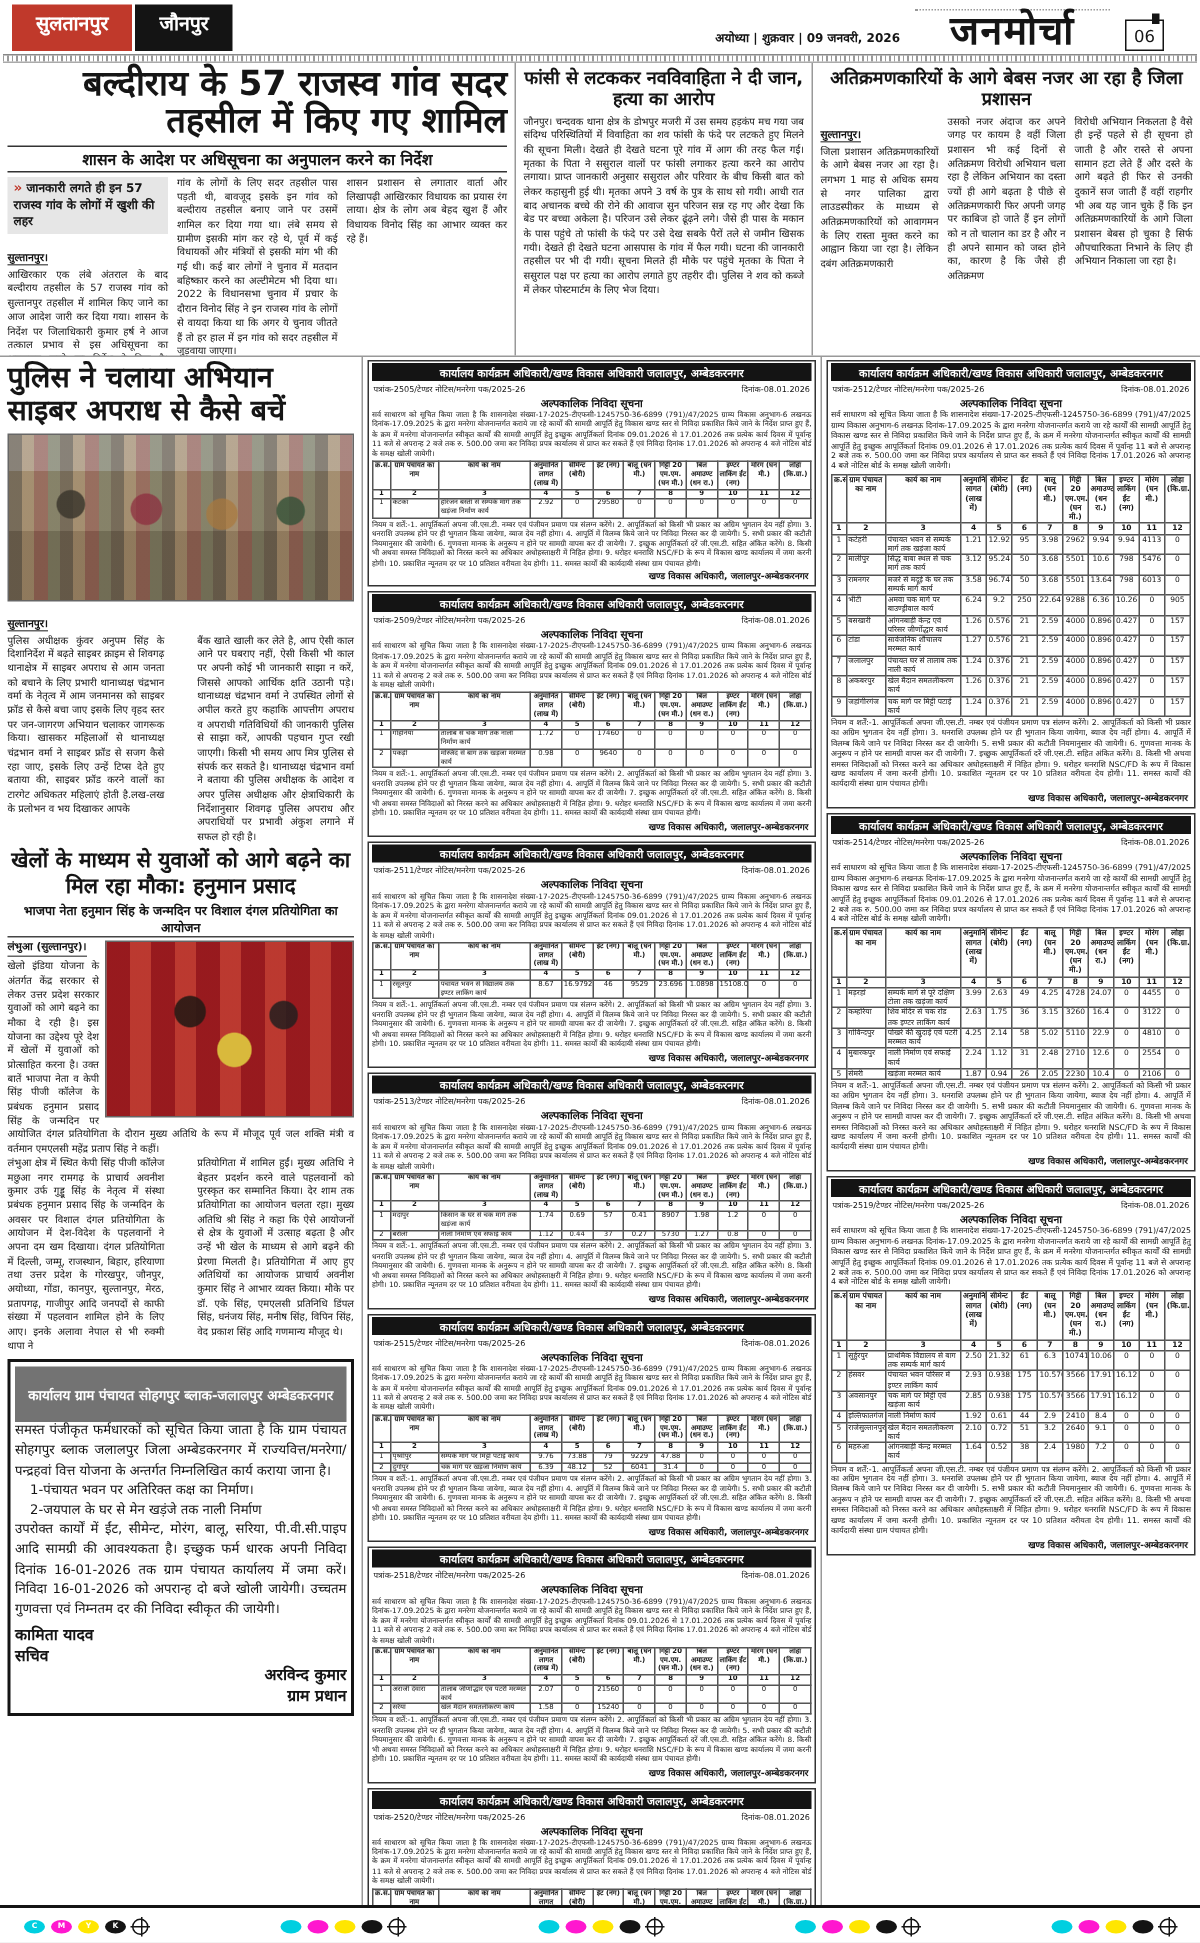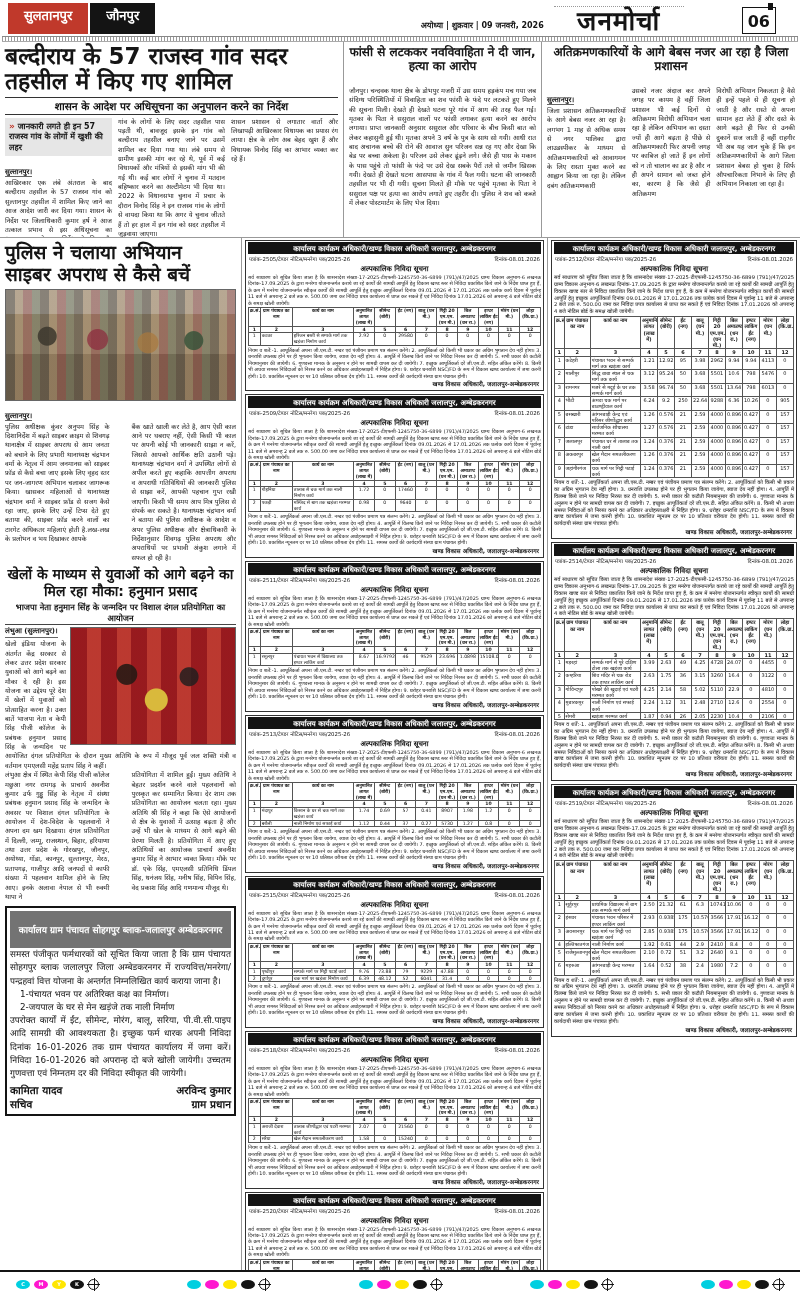--- a/index.html
+++ b/index.html
@@ -10,40 +10,40 @@
   
   .masthead-row{display:flex;height:34px;padding:3px 24px 0 8px;}
   .region-tab{font-weight:bold;color:#fff;font-size:13px;padding:3px 16px;}
   .tab-sultanpur{background:#c0392b;}
   .tab-jaunpur{background:#141414;margin-left:2px;}
   .mast-right{margin-left:auto;display:flex;align-items:flex-end;gap:10px;}
   .issue-line{font-size:8px;font-weight:bold;padding-bottom:4px;}
   .mast-block{display:flex;flex-direction:column;align-items:center;}
   .mast-tagline{width:130px;height:4px;border-bottom:1px dotted #999;margin-bottom:1px;}
   .masthead{font-size:26px;font-weight:800;letter-spacing:1px;line-height:1;}
-  .page-no{border:1.5px solid #141414;font-size:16px;font-weight:700;padding:4px 5px 2px 5px;position:relative;margin-left:48px;}
+  .page-no{border:1.5px solid #141414;font-size:11px;font-weight:400;padding:4px 5px 2px 5px;position:relative;}
   .page-no::before{content:"";position:absolute;top:-5px;right:2px;width:5px;height:7px;background:#141414;}
   .hatch{height:6px;margin:2px 2px 0 2px;border-top:1px solid #888;border-bottom:1px solid #aaa;
          background:repeating-linear-gradient(90deg,#9a9a9a 0 1px,#fff 1px 3px);}
 
   
   .band-top{display:flex;height:196px;border-bottom:1px solid #999;}
   .story-a{width:344px;padding:2px 5px;border-right:1px solid #999;overflow:hidden;}
   .story-b{width:198px;padding:2px 5px;border-right:1px solid #999;overflow:hidden;}
   .story-c{flex:1;padding:2px 5px;overflow:hidden;}
-  .headline-xl{font-size:23px;line-height:1.1;font-weight:800;text-align:left;}
+  .headline-xl{font-size:23px;line-height:1.1;font-weight:800;text-align:right;}
   .subhead{font-size:10.5px;font-weight:700;text-align:center;border-top:1px solid #333;border-bottom:1px solid #333;
            padding:1px 0;margin:2px 0 3px 0;}
   .cols3{display:flex;gap:6px;}
   .cols3>div{flex:1;min-width:0;}
   .body-txt{font-size:6.6px;line-height:1.42;text-align:justify;}
   .kicker{background:#e6e6e6;padding:3px 4px;font-size:8px;line-height:1.3;font-weight:700;margin-bottom:3px;}
   .kicker .mark{color:#c0392b;font-size:9px;}
   .dateline{font-size:7px;font-weight:700;border-bottom:1px solid #666;display:inline-block;margin-bottom:2px;}
-  .headline-md{font-size:12px;font-weight:800;text-align:center;margin:1px 0 13px 0;line-height:1.2;}
+  .headline-md{font-size:12px;font-weight:800;text-align:center;margin:1px 0 3px 0;line-height:1.2;}
 
   
   .band-main{display:flex;height:1032px;}
   .col-left{width:242px;border-right:1px solid #999;padding:3px 5px;overflow:hidden;}
   .col-mid{width:306px;border-right:1px solid #999;padding:2px 3px;overflow:hidden;}
   .col-right{flex:1;padding:2px 3px;overflow:hidden;}
 
   .headline-lg{font-size:19px;font-weight:800;line-height:1.15;margin:1px 0 3px 0;}
   .photo{width:100%;height:112px;border:1px solid #666;margin-bottom:2px;}
   .photo-police{background:
@@ -66,21 +66,21 @@
   .subhead-sm{font-size:8.3px;font-weight:700;text-align:center;border-bottom:1px solid #444;padding-bottom:1px;margin:1px 0 2px 0;}
   .sp-flow{font-size:6.6px;line-height:1.42;text-align:justify;}
   .float-photo{float:right;width:166px;height:118px;margin:0 0 3px 4px;border:1px solid #666;}
   .clear{clear:both;}
 
   .gram-notice{border:2px solid #141414;margin-top:4px;padding:3px;}
   .gn-bar{background:#737373;color:#fff;font-size:9px;font-weight:700;text-align:center;padding:12px 1px;}
   .gn-title{font-size:15px;font-weight:800;text-align:center;margin:2px 0;}
   .gn-body{font-size:8.8px;line-height:1.5;text-align:justify;}
   .gn-item{font-size:8.8px;line-height:1.5;text-indent:10px;}
-  .gn-sigs{display:flex;justify-content:space-between;margin-top:4px;}
+  .gn-sigs{display:flex;justify-content:flex-end;margin-top:4px;flex-direction:column;}
   .gn-sig{font-size:10.5px;font-weight:800;line-height:1.3;}
 
   
   .tender{border:1px solid #333;margin-bottom:3px;padding:1px 2px;background:#fff;}
   .t-bar{background:#141414;color:#fff;font-size:7.2px;font-weight:700;text-align:center;padding:1px;}
   .t-ref{display:flex;justify-content:space-between;font-size:5.4px;padding:1px 1px 0 1px;}
   .t-title{text-align:center;font-size:7px;font-weight:800;margin:1px 0;}
   .t-intro,.t-terms{font-size:4.9px;line-height:1.32;text-align:justify;margin:1px 0;}
   .t-table{width:100%;border-collapse:collapse;table-layout:fixed;margin:1px 0;}
   .t-table th,.t-table td{border:0.5px solid #555;font-size:4.6px;line-height:1.25;padding:0 1px;overflow:hidden;

